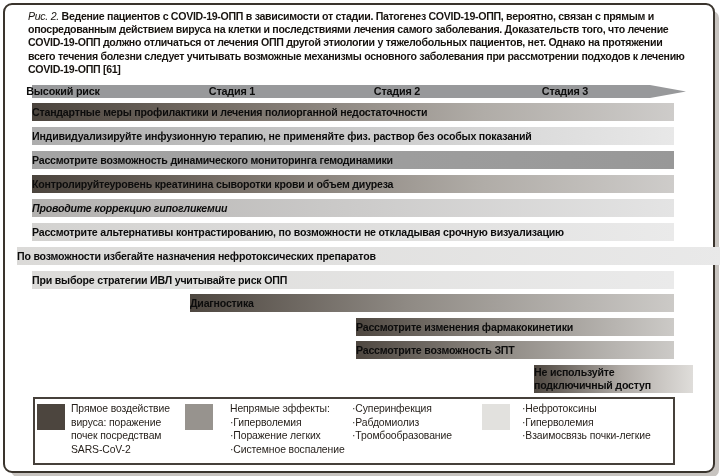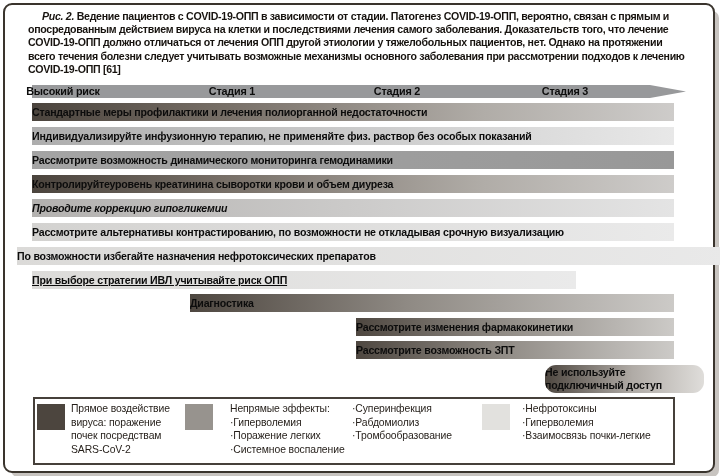--- a/index.html
+++ b/index.html
@@ -2,44 +2,44 @@
 <html><head>
 <meta charset="utf-8">
 <style>
   html,body{margin:0;padding:0;background:#fff;}
   .page{position:relative;width:720px;height:476px;background:#fff;overflow:hidden;
         font-family:"Liberation Sans", sans-serif;-webkit-font-smoothing:antialiased;}
   .fig{position:absolute;left:3px;top:3px;width:708px;height:466px;background:#fff;
        border:2px solid #3a342d;border-radius:9px;box-shadow:6px 6px 0 -2px #c8c4c0;}
   .caption{position:absolute;left:28px;top:10px;width:660px;font-size:10.6px;line-height:13.2px;
            font-weight:bold;color:#17130f;letter-spacing:-0.3px;}
-  .caption .fig-label{font-style:italic;font-weight:bold;margin-left:14px;}
+  .caption .fig-label{font-style:italic;font-weight:normal;}
   .stage-header{position:absolute;left:32px;top:85px;width:654px;height:13px;background:#98999b;
                 clip-path:polygon(0 0, calc(100% - 36px) 0, 100% 50%, calc(100% - 36px) 100%, 0 100%);}
   .stage-label{position:absolute;top:0;transform:translateX(-50%);font-size:10.8px;line-height:13px;
                font-weight:bold;color:#0d0d0d;letter-spacing:-0.2px;white-space:nowrap;}
   .sl0{left:63px}.sl1{left:232px}.sl2{left:397px}.sl3{left:565px}
   .bar{position:absolute;height:18px;line-height:18px;box-sizing:border-box;
        font-size:10.6px;font-weight:bold;color:#0c0c0c;letter-spacing:-0.2px;white-space:nowrap;overflow:hidden;}
   .grad-dark{background:linear-gradient(90deg,#4b443d 0%,#776f67 30%,#b0aca7 70%,#cecccа 100%);
              background:linear-gradient(90deg,#4b443d 0%,#776f67 30%,#b0aca7 70%,#ceccca 100%);}
   .grad-dark-short{background:linear-gradient(90deg,#4e4740 0%,#8f8a84 45%,#cccac7 100%);}
   .b1{left:32px;top:103px;width:642px;}
   .b2{left:32px;top:127px;width:642px;background:linear-gradient(90deg,#adadad,#e8e8e8);}
   .b3{left:32px;top:151px;width:642px;background:linear-gradient(90deg,#a4a4a4,#989898);}
   .b4{left:32px;top:175px;width:642px;}
   .b5{left:32px;top:199px;width:642px;background:linear-gradient(90deg,#b3b1af,#e4e4e4);font-style:italic;}
   .b6{left:32px;top:223px;width:642px;background:linear-gradient(90deg,#d3d2d0,#eaeaea);}
   .b7{left:17px;top:247px;width:712px;background:linear-gradient(90deg,#dbdad8,#e9e9e9);}
-  .b8{left:32px;top:271px;width:544px;background:linear-gradient(90deg,#dcdbd9,#eaeaea);text-decoration:underline;}
+  .b8{left:32px;top:271px;width:642px;background:linear-gradient(90deg,#dcdbd9,#eaeaea);}
   .b9{left:190px;top:294px;width:484px;}
   .b10{left:356px;top:318px;width:318px;}
   .b11{left:356px;top:341px;width:318px;}
-  .b12{left:545px;top:365px;width:159px;height:28px;line-height:13px;padding-top:1px;white-space:normal;
-       background:linear-gradient(90deg,#4e4740 0%,#b0aba6 55%,#dfddda 100%);border-radius:11px;}
+  .b12{left:534px;top:365px;width:159px;height:28px;line-height:13px;padding-top:1px;white-space:normal;
+       background:linear-gradient(90deg,#4e4740 0%,#b0aba6 55%,#dfddda 100%);}
   .legend-box{position:absolute;left:33px;top:397px;width:642px;height:68px;box-sizing:border-box;
               border:2px solid #46403a;background:#fff;}
   .swatch{position:absolute;width:28px;height:26px;}
   .sw1{left:37px;top:404px;background:#4c453e;}
   .sw2{left:185px;top:404px;background:#97938e;}
   .sw3{left:482px;top:404px;background:#e2e1de;}
   .legend-text{position:absolute;font-size:10.4px;line-height:13.6px;color:#231d18;font-weight:normal;
                letter-spacing:-0.1px;}
   .lt1{left:71px;top:402px;width:118px;}
   .lt2{left:230px;top:402px;width:130px;}

